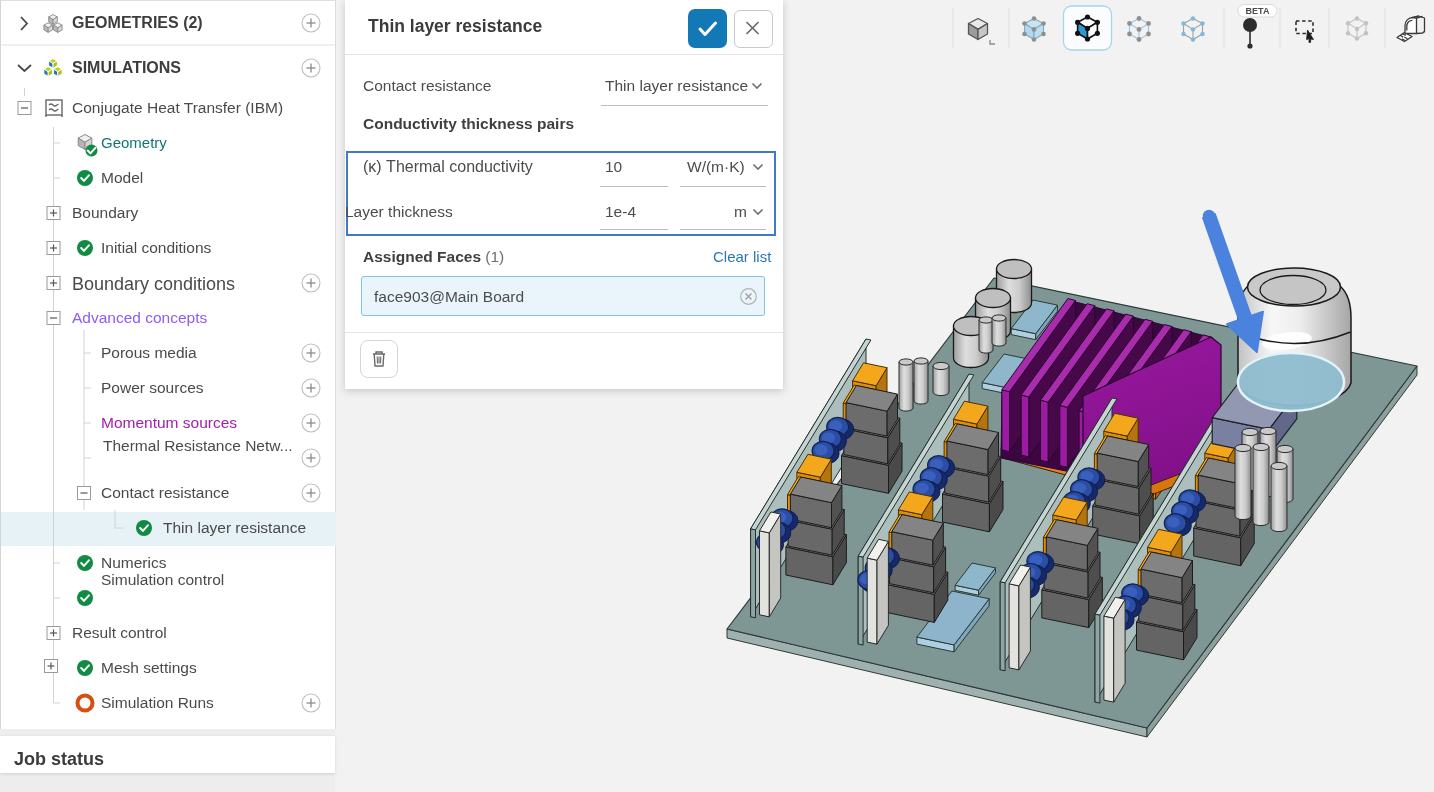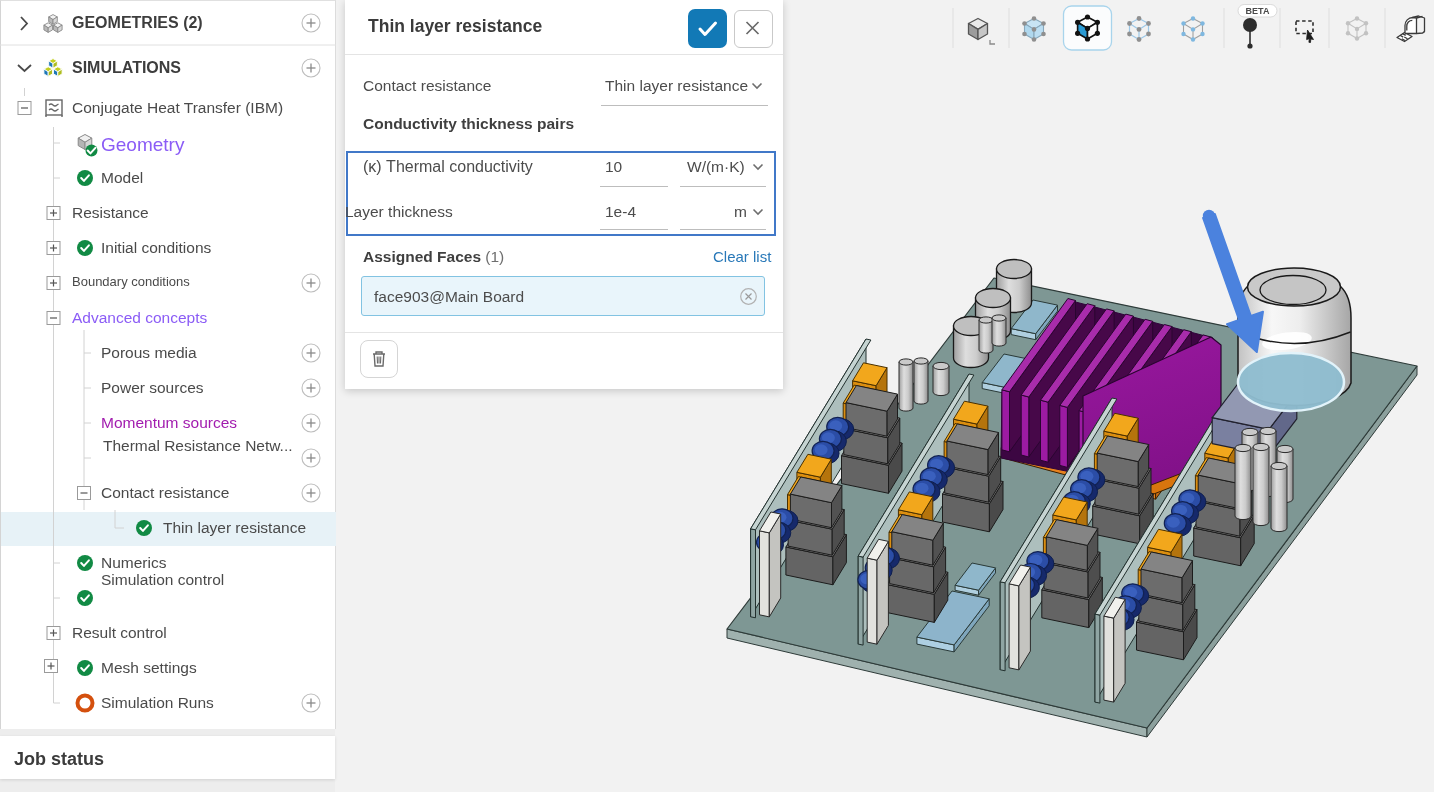--- a/index.html
+++ b/index.html
@@ -531,39 +531,39 @@
     <path d="M 81.2,563 l 2.7,2.9 l 5,-5.6" stroke="#fff" stroke-width="2" fill="none" stroke-linecap="round" stroke-linejoin="round"></path>
     <circle cx="85" cy="598" r="8" fill="#118A44"></circle>
     <path d="M 81.2,598 l 2.7,2.9 l 5,-5.6" stroke="#fff" stroke-width="2" fill="none" stroke-linecap="round" stroke-linejoin="round"></path>
     <circle cx="85" cy="668" r="8" fill="#118A44"></circle>
     <path d="M 81.2,668 l 2.7,2.9 l 5,-5.6" stroke="#fff" stroke-width="2" fill="none" stroke-linecap="round" stroke-linejoin="round"></path>
     <circle cx="85" cy="703" r="7.5" fill="#fff" stroke="#D4500E" stroke-width="4"></circle>
   </svg>
 <div style="position:absolute;left:72px;top:14px;font-size:16px;font-weight:700;color:#3d3d3d;white-space:nowrap">GEOMETRIES (2)</div>
 <div style="position:absolute;left:72px;top:59px;font-size:16px;font-weight:700;color:#3d3d3d;white-space:nowrap">SIMULATIONS</div>
 <div style="position:absolute;left:72px;top:99px;font-size:15.5px;font-weight:400;color:#4a4a4a;white-space:nowrap">Conjugate Heat Transfer (IBM)</div>
-<div style="position:absolute;left:101px;top:134px;font-size:19px;font-weight:400;color:#8b5cf6;white-space:nowrap">Geometry</div>
+<div style="position:absolute;left:101px;top:134px;font-size:15px;font-weight:400;color:#0f766e;white-space:nowrap">Geometry</div>
 <div style="position:absolute;left:101px;top:169px;font-size:15.5px;font-weight:400;color:#4a4a4a;white-space:nowrap">Model</div>
-<div style="position:absolute;left:72px;top:204px;font-size:15.5px;font-weight:400;color:#4a4a4a;white-space:nowrap">Resistance</div>
+<div style="position:absolute;left:72px;top:204px;font-size:15.5px;font-weight:400;color:#4a4a4a;white-space:nowrap">Boundary</div>
 <div style="position:absolute;left:101px;top:239px;font-size:15.5px;font-weight:400;color:#4a4a4a;white-space:nowrap">Initial conditions</div>
-<div style="position:absolute;left:72px;top:274px;font-size:13px;font-weight:400;color:#4a4a4a;white-space:nowrap">Boundary conditions</div>
+<div style="position:absolute;left:72px;top:274px;font-size:18px;font-weight:400;color:#4a4a4a;white-space:nowrap">Boundary conditions</div>
 <div style="position:absolute;left:72px;top:309px;font-size:15.5px;font-weight:400;color:#8b5cf6;white-space:nowrap">Advanced concepts</div>
 <div style="position:absolute;left:101px;top:344px;font-size:15.5px;font-weight:400;color:#4a4a4a;white-space:nowrap">Porous media</div>
 <div style="position:absolute;left:101px;top:379px;font-size:15.5px;font-weight:400;color:#4a4a4a;white-space:nowrap">Power sources</div>
 <div style="position:absolute;left:101px;top:414px;font-size:15.5px;font-weight:400;color:#a21caf;white-space:nowrap">Momentum sources</div>
 <div style="position:absolute;left:103px;top:437px;font-size:15.5px;font-weight:400;color:#4a4a4a;white-space:nowrap">Thermal Resistance Netw...</div>
 <div style="position:absolute;left:101px;top:484px;font-size:15.5px;font-weight:400;color:#4a4a4a;white-space:nowrap">Contact resistance</div>
 <div style="position:absolute;left:163px;top:519px;font-size:15.5px;font-weight:400;color:#4a4a4a;white-space:nowrap">Thin layer resistance</div>
 <div style="position:absolute;left:101px;top:554px;font-size:15.5px;font-weight:400;color:#4a4a4a;white-space:nowrap">Numerics</div>
 <div style="position:absolute;left:101px;top:571px;font-size:15.5px;font-weight:400;color:#4a4a4a;white-space:nowrap">Simulation control</div>
 <div style="position:absolute;left:72px;top:624px;font-size:15.5px;font-weight:400;color:#4a4a4a;white-space:nowrap">Result control</div>
 <div style="position:absolute;left:101px;top:659px;font-size:15.5px;font-weight:400;color:#4a4a4a;white-space:nowrap">Mesh settings</div>
 <div style="position:absolute;left:101px;top:694px;font-size:15.5px;font-weight:400;color:#4a4a4a;white-space:nowrap">Simulation Runs</div>
 <div style="position:absolute;left:0;top:729px;width:335px;height:63px;background:#EDEDED"></div>
-<div style="position:absolute;left:0;top:736px;width:335px;height:43px;background:#fff;box-shadow:0 1px 3px rgba(0,0,0,0.12)">
+<div style="position:absolute;left:0;top:736px;width:335px;height:37px;background:#fff;box-shadow:0 1px 3px rgba(0,0,0,0.12)">
   <div style="position:absolute;left:14px;top:13px;font-size:18px;font-weight:700;color:#3b3b3b">Job status</div>
 </div>
 
 <div style="position:absolute;left:345px;top:0;width:438px;height:389px;background:#fff;box-shadow:0 2px 8px rgba(0,0,0,0.18)">
   <div style="position:absolute;left:23px;top:16px;font-size:17.5px;font-weight:700;color:#3b3b3b">Thin layer resistance</div>
   <div style="position:absolute;left:343px;top:9px;width:39px;height:39px;border-radius:7px;background:#1279B6"></div>
   <svg style="position:absolute;left:343px;top:9px" width="39" height="39" viewBox="0 0 39 39">
       <path d="M 12,20 l 5,5.5 l 10.5,-11.5" fill="none" stroke="#fff" stroke-width="3" stroke-linecap="round" stroke-linejoin="round"></path>
     </svg>
   <div style="position:absolute;left:389px;top:10px;width:37px;height:36px;border-radius:6px;background:#fff;border:1px solid #c9c9c9"></div>

